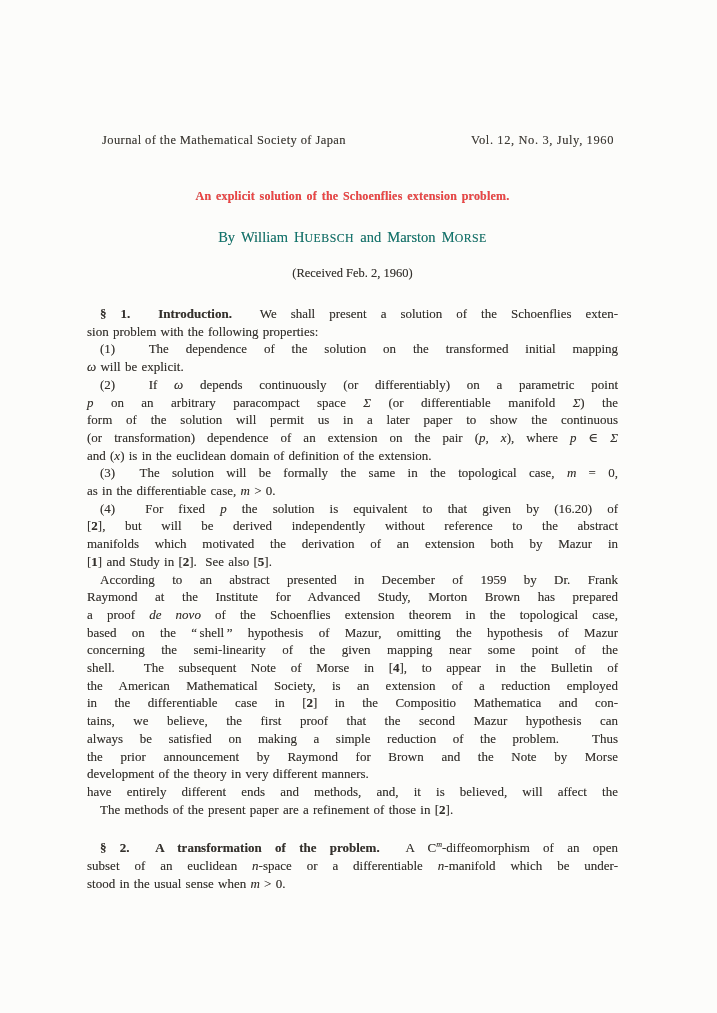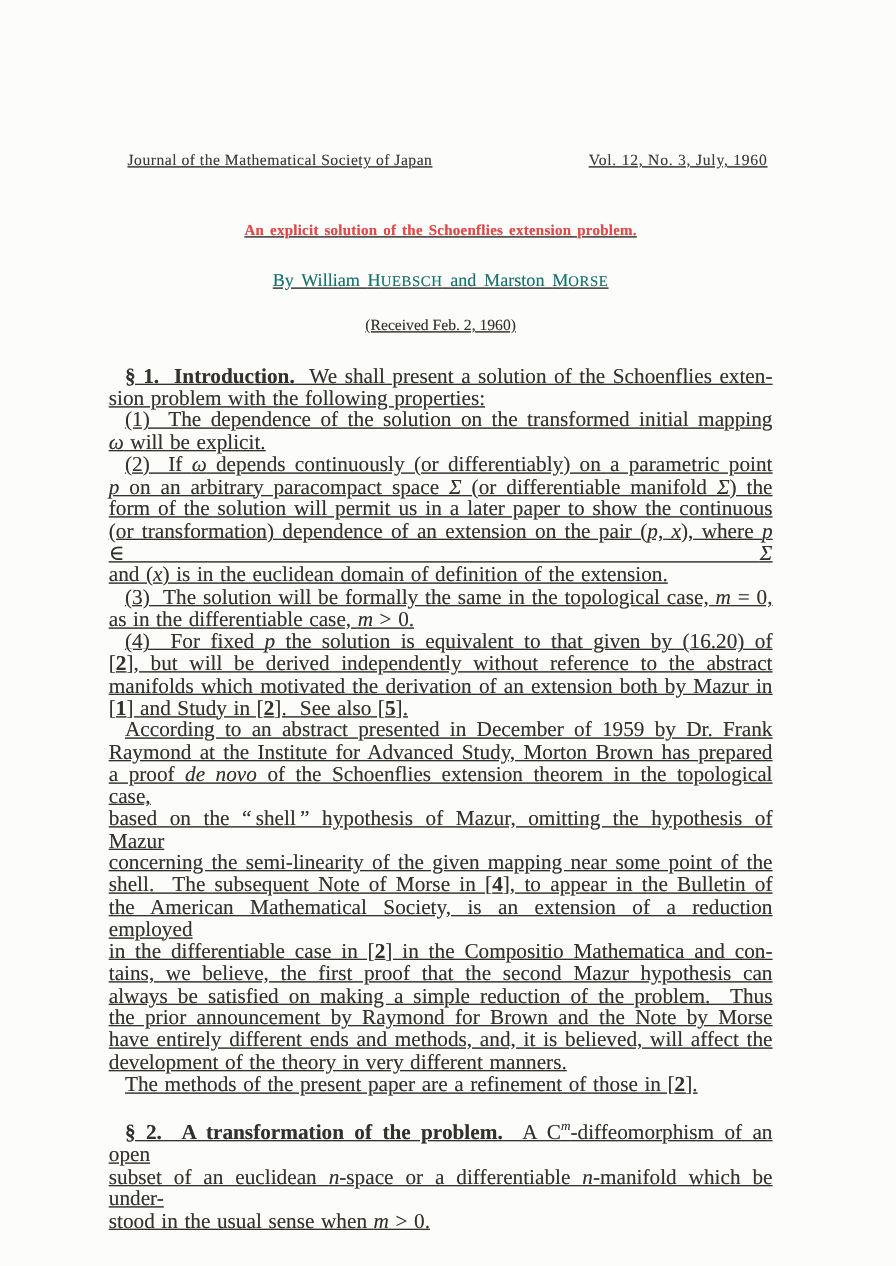--- a/index.html
+++ b/index.html
@@ -5,23 +5,22 @@
   html, body { margin: 0; padding: 0; background: #ffffff; }
   .page {
     position: relative;
     width: 717px;
     height: 1013px;
     box-sizing: border-box;
     background: #fcfcfa;
     color: #34312d;
     font-family: "Liberation Serif", "DejaVu Serif", serif;
     overflow: hidden;
-    padding: 0 99px 0 87px;
+    padding: 12px 99px 0 87px;
     text-shadow: 0 0 0.3px rgba(62, 57, 50, 0.45);
-    text-decoration: underline;
   }
   .running-head {
     padding-top: 121px;
     display: flex;
     justify-content: space-between;
     font-size: 12.5px;
     line-height: 15px;
     letter-spacing: 0.4px;
     color: #3d3a35;
   }
@@ -47,21 +46,21 @@
   }
   .sc { font-size: 11.8px; letter-spacing: 0.5px; }
   .received {
     margin-top: 18px;
     text-align: center;
     font-size: 12.5px;
     line-height: 16px;
   }
   .article-body {
     margin-top: 24px;
-    font-size: 17px;
+    font-size: 13px;
     line-height: 17.7px;
     word-spacing: 1px;
   }
   .bl { text-align: justify; text-align-last: justify; }
   .bl.last { text-align-last: left; }
   .bl.indent { text-indent: 13px; }
   .section-gap { margin-top: 21px; }
   .b { font-weight: bold; }
   .i { font-style: italic; }
   sup { line-height: 0; font-size: 0.62em; }
@@ -108,22 +107,22 @@
         <div class="bl"><span>Raymond at the Institute for Advanced Study, Morton Brown has prepared</span></div>
         <div class="bl"><span>a proof </span><span class="i">de novo</span><span> of the Schoenflies extension theorem in the topological case,</span></div>
         <div class="bl"><span>based on the “ shell ” hypothesis of Mazur, omitting the hypothesis of Mazur</span></div>
         <div class="bl"><span>concerning the semi-linearity of the given mapping near some point of the</span></div>
         <div class="bl"><span>shell.&nbsp; The subsequent Note of Morse in [</span><span class="b">4</span><span>], to appear in the Bulletin of</span></div>
         <div class="bl"><span>the American Mathematical Society, is an extension of a reduction employed</span></div>
         <div class="bl"><span>in the differentiable case in [</span><span class="b">2</span><span>] in the Compositio Mathematica and con-</span></div>
         <div class="bl"><span>tains, we believe, the first proof that the second Mazur hypothesis can</span></div>
         <div class="bl"><span>always be satisfied on making a simple reduction of the problem.&nbsp; Thus</span></div>
         <div class="bl"><span>the prior announcement by Raymond for Brown and the Note by Morse</span></div>
+        <div class="bl last"><span>development of the theory in very different manners.</span></div>
         <div class="bl"><span>have entirely different ends and methods, and, it is believed, will affect the</span></div>
-        <div class="bl last"><span>development of the theory in very different manners.</span></div>
       </div>
       <div class="para">
         <div class="bl indent last"><span>The methods of the present paper are a refinement of those in [</span><span class="b">2</span><span>].</span></div>
       </div>
       <div class="para section-gap">
         <div class="bl indent"><span class="b">§ 2.&nbsp; A transformation of the problem.</span><span>&nbsp; A C</span><sup class="i">m</sup><span>-diffeomorphism of an open</span></div>
         <div class="bl"><span>subset of an euclidean </span><span class="i">n</span><span>-space or a differentiable </span><span class="i">n</span><span>-manifold which be under-</span></div>
         <div class="bl last"><span>stood in the usual sense when </span><span class="i">m</span><span> &gt; 0.</span></div>
       </div>
     </div>

